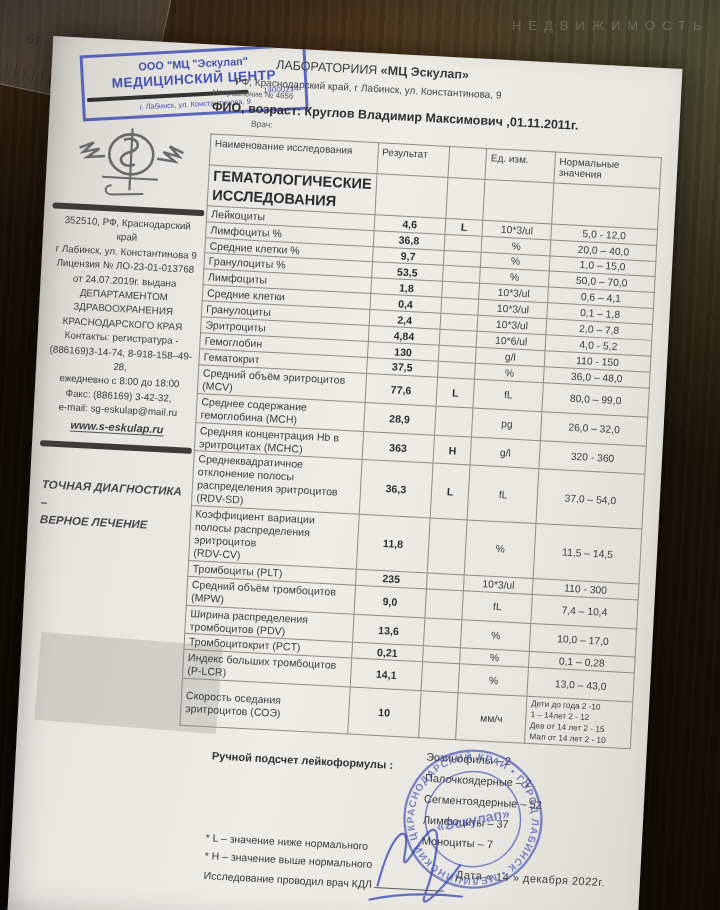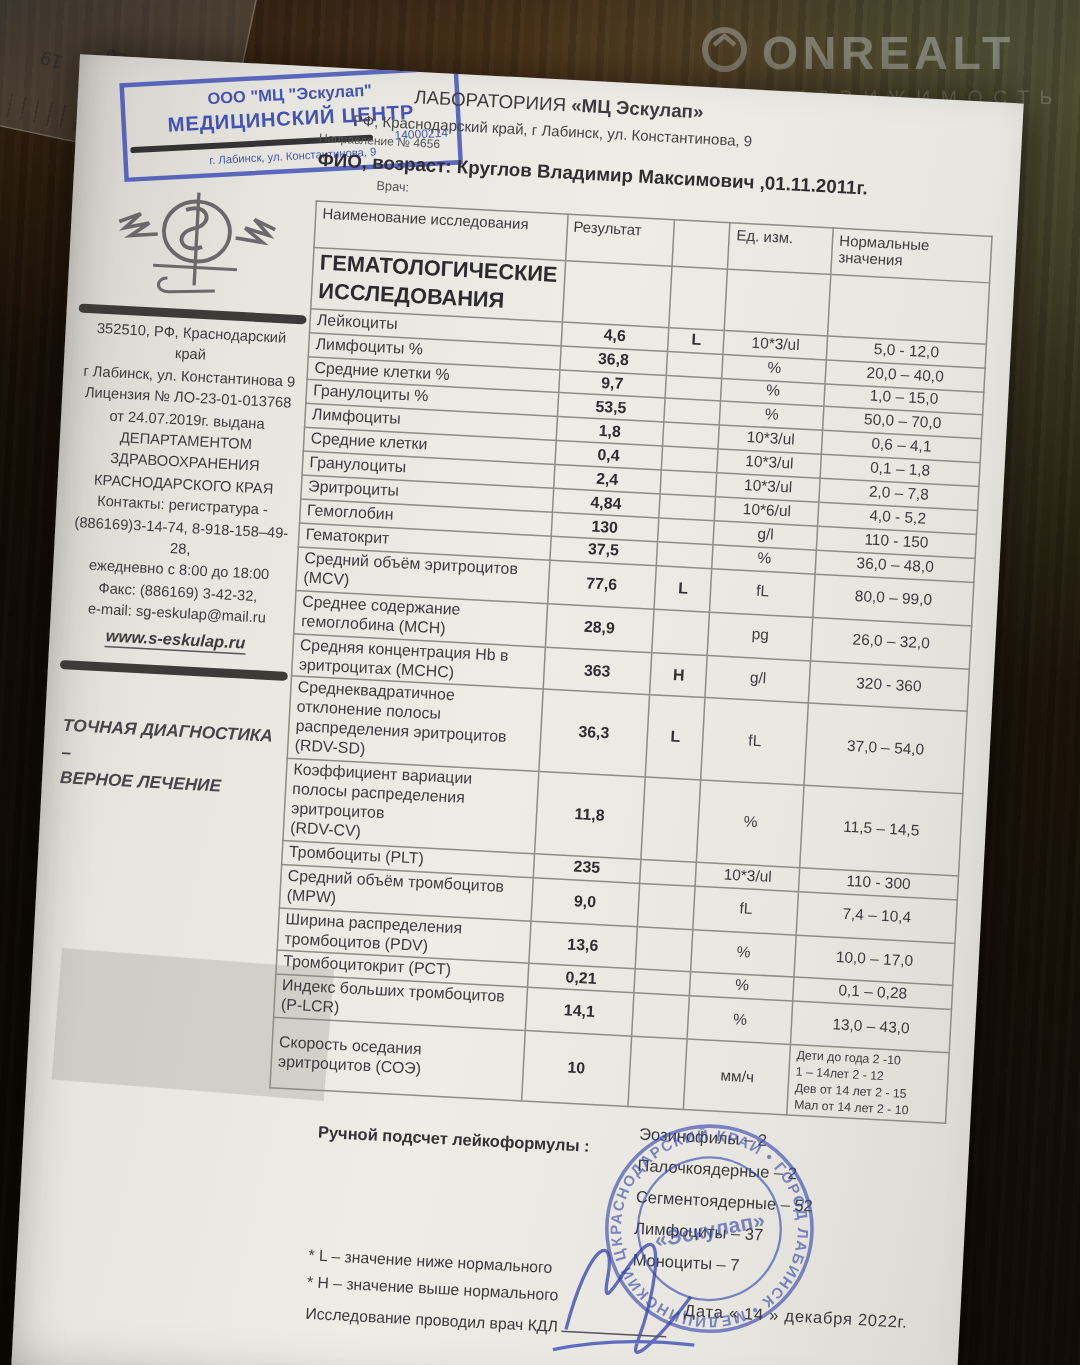--- a/index.html
+++ b/index.html
@@ -104,29 +104,20 @@
   <div class="wood"></div>
   <div class="grain"></div>
 
   <div class="ruler">
     <div class="ruler-ticks"></div>
     <span class="ruler-num rn1">19</span>
     <span class="ruler-num rn2">20</span>
   </div>
 
   <div class="wm">
-    <div class="wm-row">
-      <span>
-        <svg width="34" height="34" viewBox="0 0 34 34">
-            <circle cx="17" cy="17" r="13" fill="none" stroke="rgba(214,220,224,.35)" stroke-width="4"></circle>
-            <path d="M10 14 L17 8 L24 14" fill="none" stroke="rgba(214,220,224,.35)" stroke-width="3"></path>
-          </svg>
-      </span>
-      <span class="wm-brand">ONREALT</span>
-    </div>
     <span class="wm-sub">НЕДВИЖИМОСТЬ</span>
   </div>
 
   <div class="paper">
 
     <div class="shadow-patch"></div>
 
     <div class="stamp-box">
       <div class="sb-org">ООО "МЦ "Эскулап"</div>
       <div class="sb-type">МЕДИЦИНСКИЙ ЦЕНТР</div>

